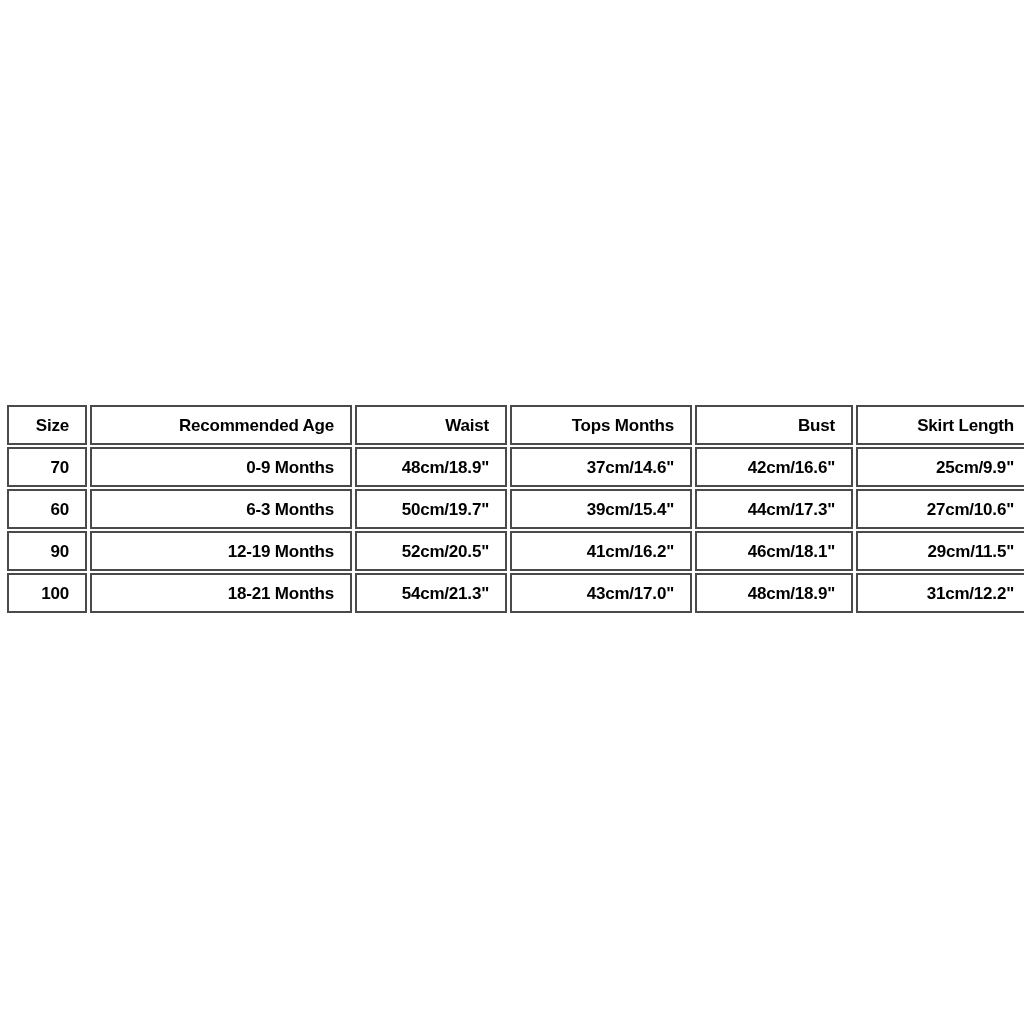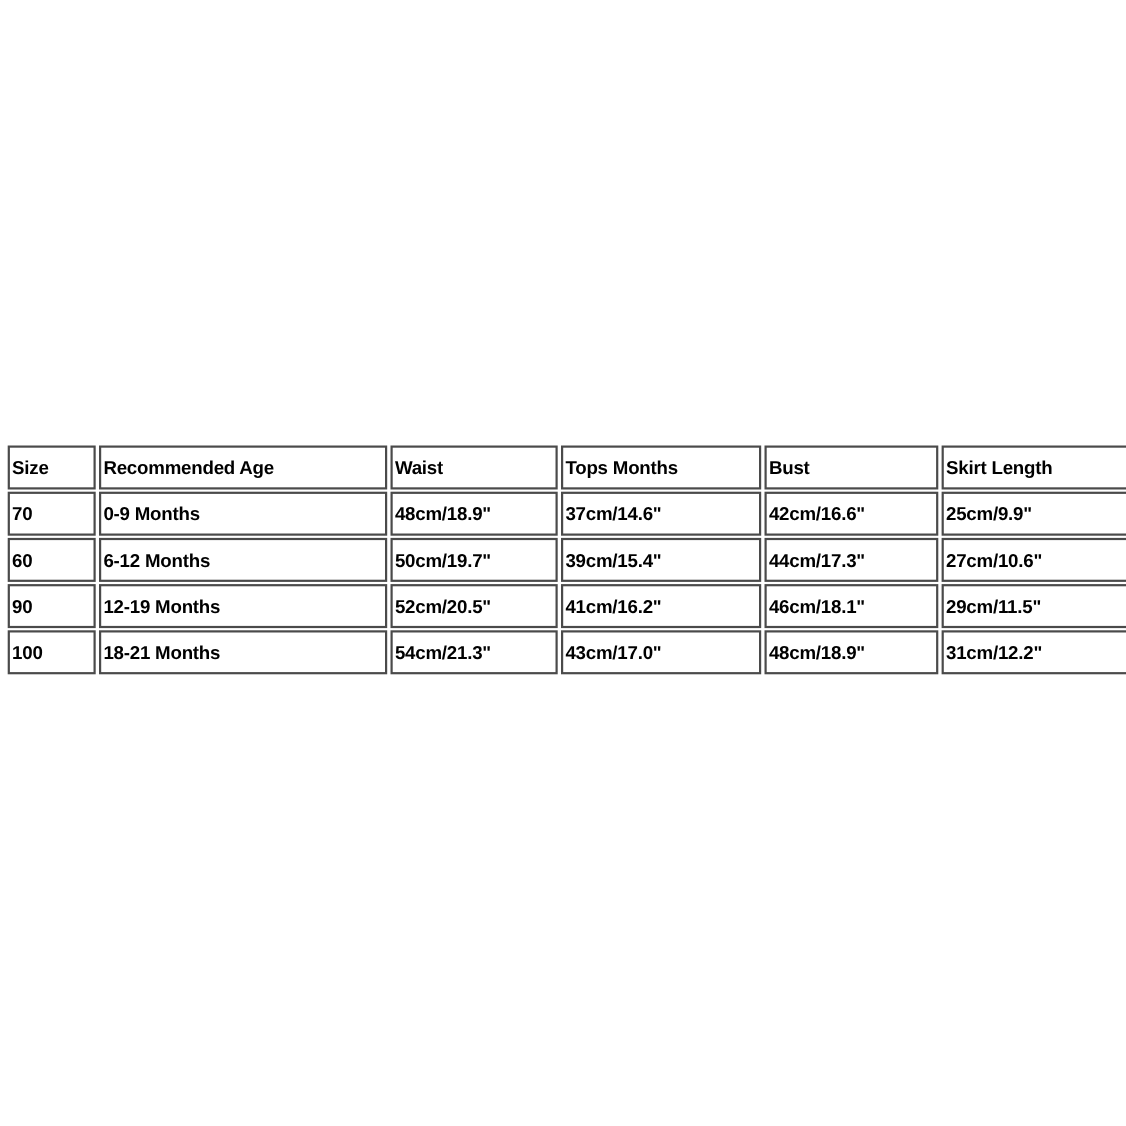--- a/index.html
+++ b/index.html
@@ -29,22 +29,22 @@
     border-spacing: 3px 2px;
     table-layout: fixed;
     background: #ffffff;
   }
 
   table.size-chart td,
   table.size-chart th {
     border: 2px solid #4a4a4a;
     background: #ffffff;
     height: 36px;
-    padding: 0 2px;
-    text-align: left;
+    padding: 0 16px;
+    text-align: right;
     vertical-align: middle;
     font-weight: bold;
     font-size: 17px;
     line-height: 17px;
     color: #000000;
     letter-spacing: -0.2px;
     white-space: nowrap;
     overflow: hidden;
   }
 
@@ -87,21 +87,21 @@
       <tr>
         <td>70</td>
         <td>0-9 Months</td>
         <td>48cm/18.9"</td>
         <td>37cm/14.6"</td>
         <td>42cm/16.6"</td>
         <td>25cm/9.9"</td>
       </tr>
       <tr>
         <td>60</td>
-        <td>6-12 Months</td>
+        <td>6-3 Months</td>
         <td>50cm/19.7"</td>
         <td>39cm/15.4"</td>
         <td>44cm/17.3"</td>
         <td>27cm/10.6"</td>
       </tr>
       <tr>
         <td>90</td>
         <td>12-19 Months</td>
         <td>52cm/20.5"</td>
         <td>41cm/16.2"</td>

